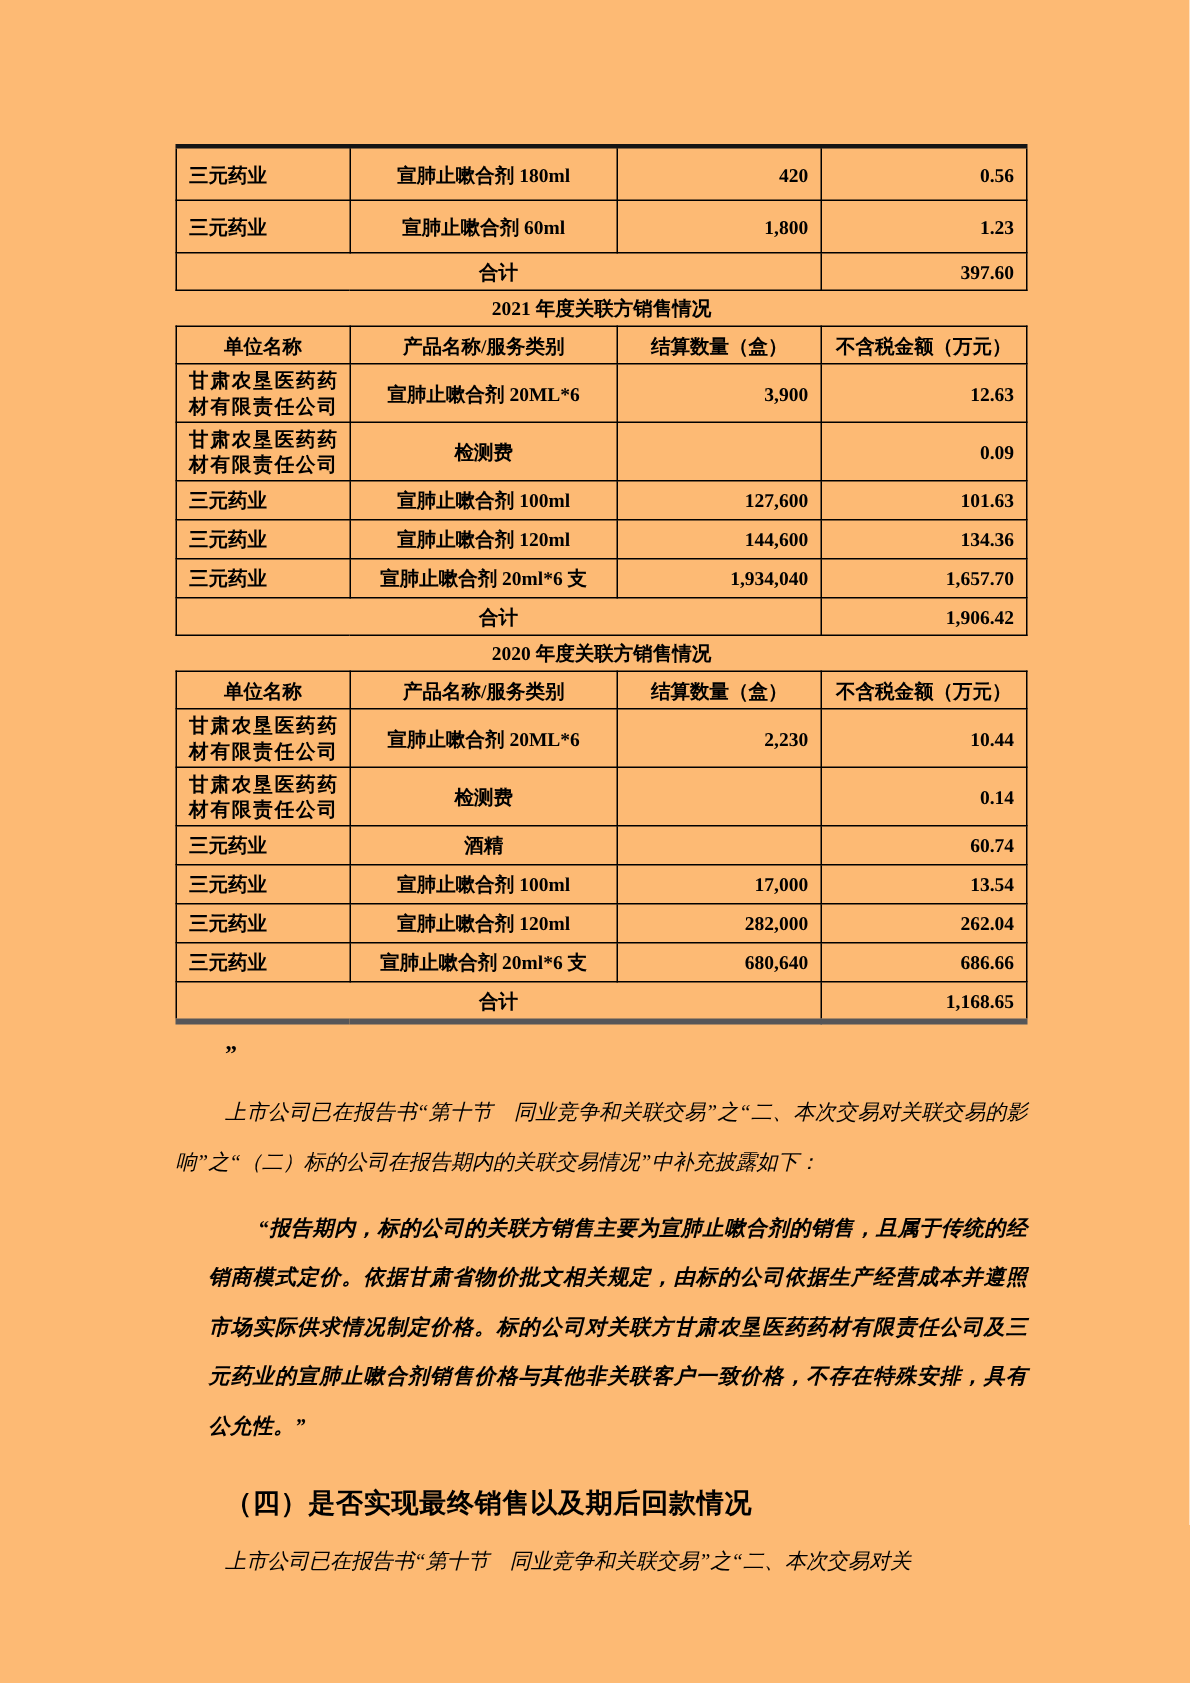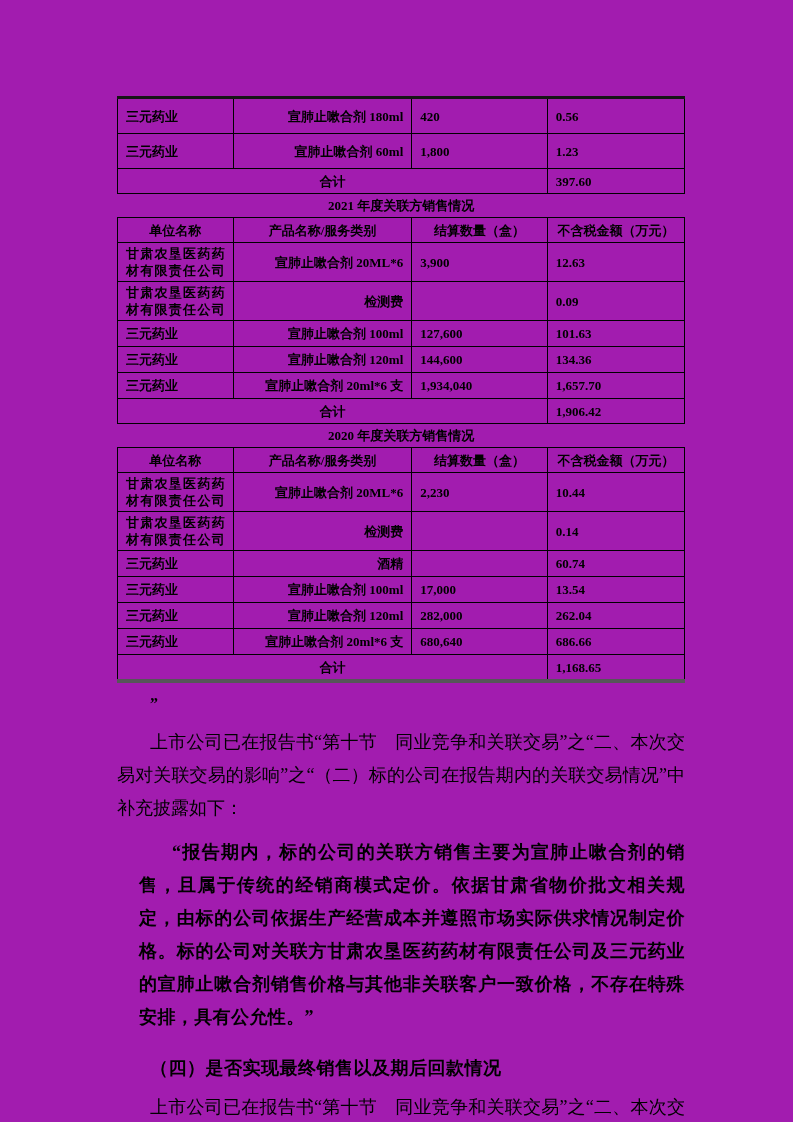--- a/index.html
+++ b/index.html
@@ -1,19 +1,19 @@
 <!DOCTYPE html>
 <html><head>
 <meta charset="utf-8">
 <style>
   html,body{margin:0;padding:0;background:#fff;}
   .page{
     position:relative;
     width:793px;height:1122px;
-    background:#a21caf;
+    background:#fdba74;
     overflow:hidden;
     font-family:"Liberation Serif","DejaVu Serif",serif;
     color:#000;
   }
   .content{
     position:absolute;
     left:117px;top:96px;
     width:568px;
   }
   
@@ -32,22 +32,22 @@
     overflow:hidden;
   }
   table.sales th{
     text-align:center;
     font-weight:bold;
     height:20px;
     padding:2px 2px;
   }
   .c-unit{text-align:left;}
   .c-unit.wrap-justify{text-align:justify;text-align-last:justify;}
-  .c-product{text-align:right;}
-  .c-num{}
+  .c-product{text-align:center;}
+  .c-num{text-align:right;}
   .t-prev{border-top:3px solid #151515;}
   .t-prev td{height:30px;}
   .t-2021 td, .t-2020 td{height:21px;}
   .t-2020{border-bottom:4px solid #565658;}
   tr.total-row td{height:20px;}
   td.total-label{text-align:center;}
   .tbl-caption{
     width:568px;
     text-align:center;
     font-size:13px;
@@ -59,25 +59,26 @@
     font-size:16px;font-weight:bold;
     margin:12px 0 0 33px;height:20px;
   }
   .sec-heading{
     font-family:"Liberation Sans","DejaVu Sans",sans-serif;
     font-size:18px;font-weight:bold;
     letter-spacing:0.5px;
     margin:22px 0 0 33px;
   }
   .para{
-    font-size:18px;
+    font-size:14px;
     line-height:33px;
     text-align:justify;
     text-indent:33px;
     margin:11px 0 0 0;
+    font-style:italic;
   }
   .para.quote{font-weight:bold;letter-spacing:0.4px;margin-left:22px;}
 </style>
 </head>
 <body>
 
 <div class="page">
   <div class="content">
 
     <table class="sales t-prev">

